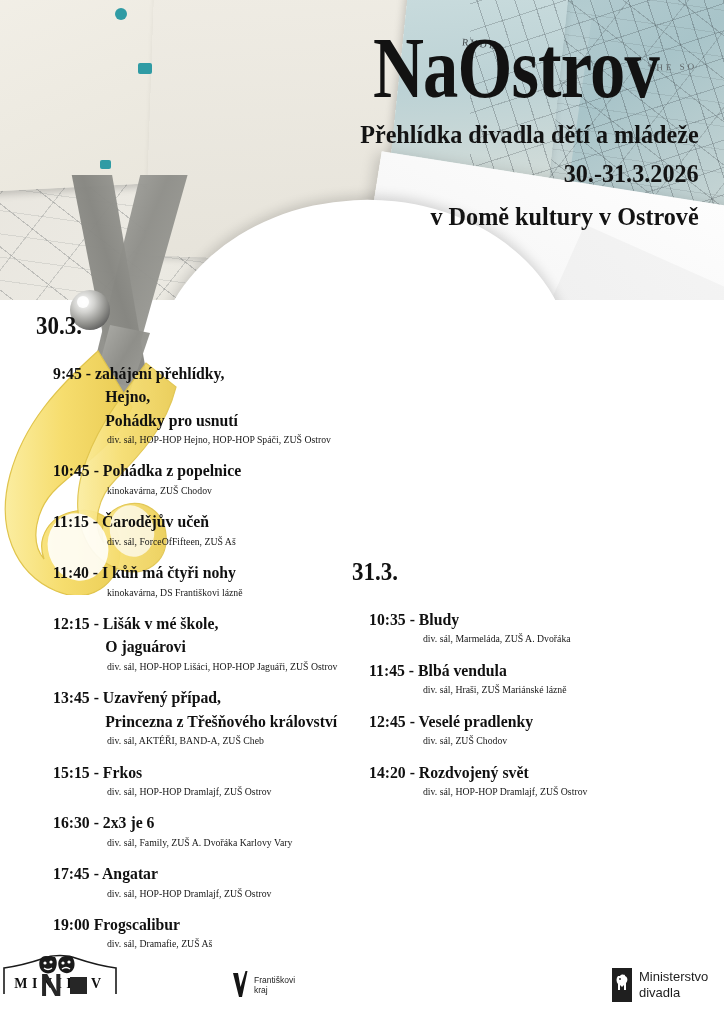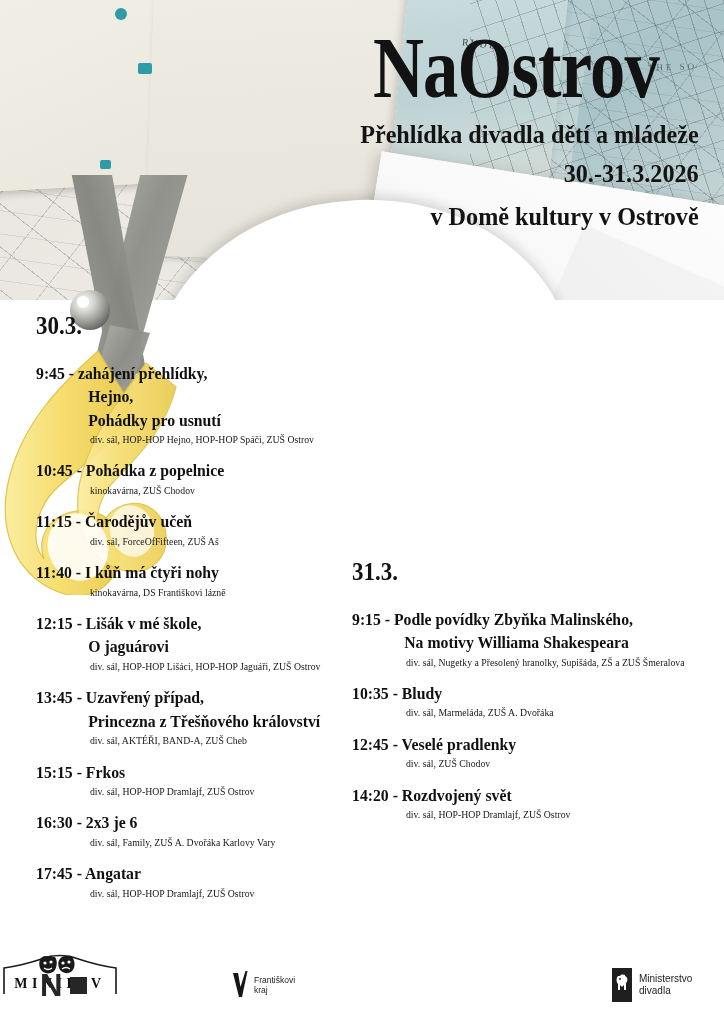--- a/index.html
+++ b/index.html
@@ -194,21 +194,21 @@
 
   .day-heading {
     font-family: "Liberation Serif", serif;
     font-weight: bold;
     font-size: 25px;
     color: #111111;
     margin: 0 0 22px 0;
     transform: scaleX(0.92);
     transform-origin: left center;
   }
-  .event { margin-bottom: 13px; }
+  .event { margin-bottom: 13px; margin-left: 17px; }
   .event-line {
     font-family: "Liberation Serif", serif;
     font-weight: bold;
     font-size: 17.5px;
     line-height: 1.33;
     color: #101010;
     white-space: nowrap;
     transform: scaleX(0.9);
     transform-origin: left center;
   }
@@ -262,21 +262,21 @@
   .logo-minidiv { left: 424px; top: 12px; width: 120px; height: 46px; }
 
   .logo-mk { left: 612px; top: 16px; }
   .logo-mk .mk-badge {
     width: 20px; height: 34px;
     background: #1f1f1f;
     position: relative;
   }
   .logo-mk .mk-text {
     font-family: "Liberation Sans", sans-serif;
-    font-size: 10px;
+    font-size: 13px;
     line-height: 1.25;
     color: #1d1d1d;
     margin-left: 7px;
   }
 </style>
 </head>
 <body>
 
 <div id="poster">
 
@@ -394,33 +394,36 @@
             <div class="event-venue">div. sál, HOP-HOP Dramlajf, ZUŠ Ostrov</div>
           </div>
           <div class="event">
             <div class="event-line">16:30 - 2x3 je 6</div>
             <div class="event-venue">div. sál, Family, ZUŠ A. Dvořáka Karlovy Vary</div>
           </div>
           <div class="event">
             <div class="event-line">17:45 - Angatar</div>
             <div class="event-venue">div. sál, HOP-HOP Dramlajf, ZUŠ Ostrov</div>
           </div>
+          <div class="event">
+            <div class="event-line">19:00 Frogscalibur</div>
+            <div class="event-venue">div. sál, Dramafie, ZUŠ Aš</div>
+          </div>
         </div>
     </div>
     <div class="day-col right">
       <div class="day-heading">31.3.</div>
       <div id="day1-events">
           <div class="event">
-            <div class="event-line">9:15 - Podle povídky Zbyňka Malinského,</div>
-            <div class="event-line cont">Na motivy Williama Shakespeara</div>
-            <div class="event-venue">div. sál, Nugetky a Přesolený hranolky, Supišáda, ZŠ a ZUŠ Šmeralova</div>
-          </div>
-          <div class="event">
             <div class="event-line">10:35 - Bludy</div>
             <div class="event-venue">div. sál, Marmeláda, ZUŠ A. Dvořáka</div>
+          </div>
+          <div class="event">
+            <div class="event-line">11:45 - Blbá vendula</div>
+            <div class="event-venue">div. sál, Hraši, ZUŠ Mariánské lázně</div>
           </div>
           <div class="event">
             <div class="event-line">12:45 - Veselé pradlenky</div>
             <div class="event-venue">div. sál, ZUŠ Chodov</div>
           </div>
           <div class="event">
             <div class="event-line">14:20 - Rozdvojený svět</div>
             <div class="event-venue">div. sál, HOP-HOP Dramlajf, ZUŠ Ostrov</div>
           </div>
         </div>

